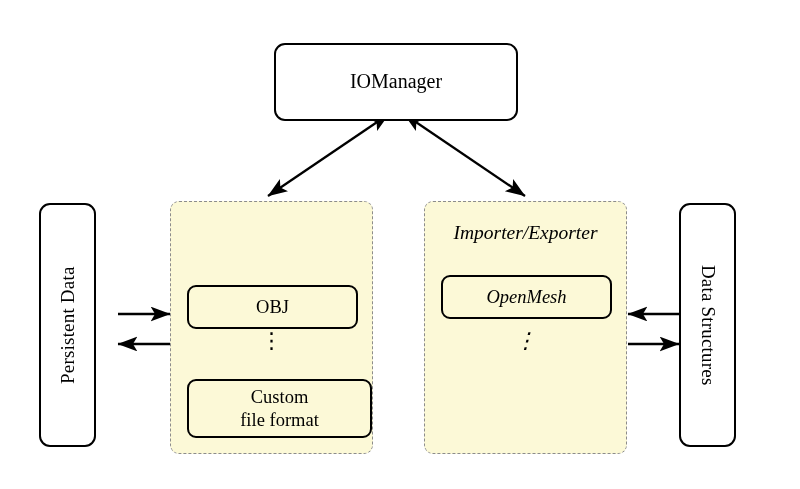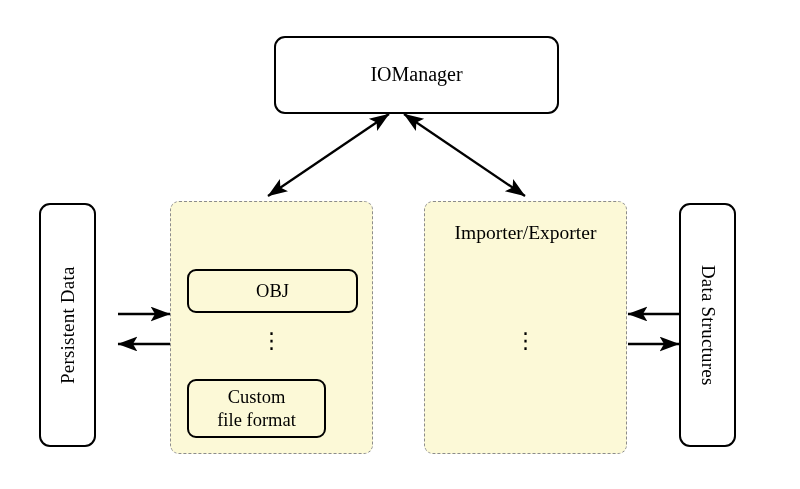--- a/index.html
+++ b/index.html
@@ -125,51 +125,54 @@
 
     <line x1="118" y1="314" x2="170" y2="314" stroke="#000000" stroke-width="2.3" marker-end="url(#ah)"></line>
 
     <line x1="170" y1="344" x2="118" y2="344" stroke="#000000" stroke-width="2.3" marker-end="url(#ah)"></line>
 
     <line x1="679" y1="314" x2="628" y2="314" stroke="#000000" stroke-width="2.3" marker-end="url(#ah)"></line>
 
     <line x1="628" y1="344" x2="679" y2="344" stroke="#000000" stroke-width="2.3" marker-end="url(#ah)"></line>
   </svg>
 
-  <div class="node top-box" style="left:274px; top:36px; width:285px; height:78px;font-family:Liberation Serif, serif;">
+  <div class="node top-box" style="left:274px; top:43px; width:244px; height:78px;font-family:Liberation Serif, serif;">
     <span>IOManager</span>
   </div>
 
   <div class="node side-box" style="left:39px; top:203px; width:57px; height:244px;">
     <span class="side-label rot-ccw">Persistent Data</span>
   </div>
 
   <div class="node side-box" style="left:679px; top:203px; width:57px; height:244px;">
     <span class="side-label rot-cw">Data Structures</span>
   </div>
 
   <div class="node group-box" style="left:170px; top:201px; width:203px; height:253px;">
 
-    <div class="node inner-box" style="left:16px; top:67px; width:171px; height:44px;">
+    <div class="node inner-box" style="left:16px; top:83px; width:171px; height:44px;">
       <span class="inner-text">OBJ</span>
     </div>
 
     <div class="vdots" style="left:0; right:0; top:128px;">
       <span>⋮</span>
     </div>
 
-    <div class="node inner-box" style="left:16px; top:177px; width:139px; height:59px;">
+    <div class="node inner-box" style="left:16px; top:177px; width:185px; height:59px;">
       <span class="inner-text">Custom
 file format</span>
     </div>
   </div>
 
-  <div class="node group-box" style="left:424px; top:201px; width:203px; height:253px;">
+  <div class="node group-box" style="left:424px; top:201px; width:203px; height:253px;font-style:italic;">
     <div class="group-title" style="top:19px;">Importer/Exporter</div>
 
+    <div class="node inner-box" style="left:16px; top:73px; width:171px; height:44px;">
+      <span class="inner-text">OpenMesh</span>
+    </div>
 
     <div class="vdots" style="left:0; right:0; top:128px;">
       <span>⋮</span>
     </div>
 
   </div>
 
 </div>
 
 </body></html>

